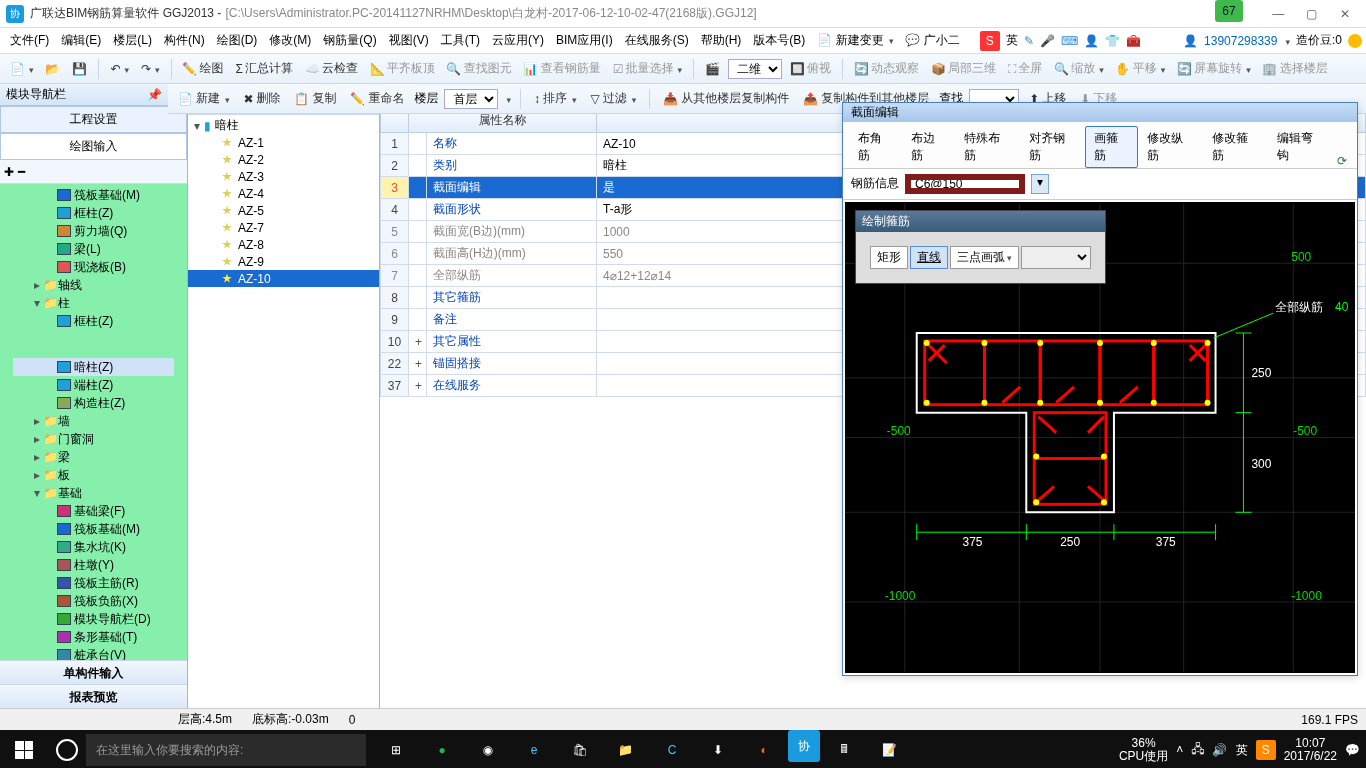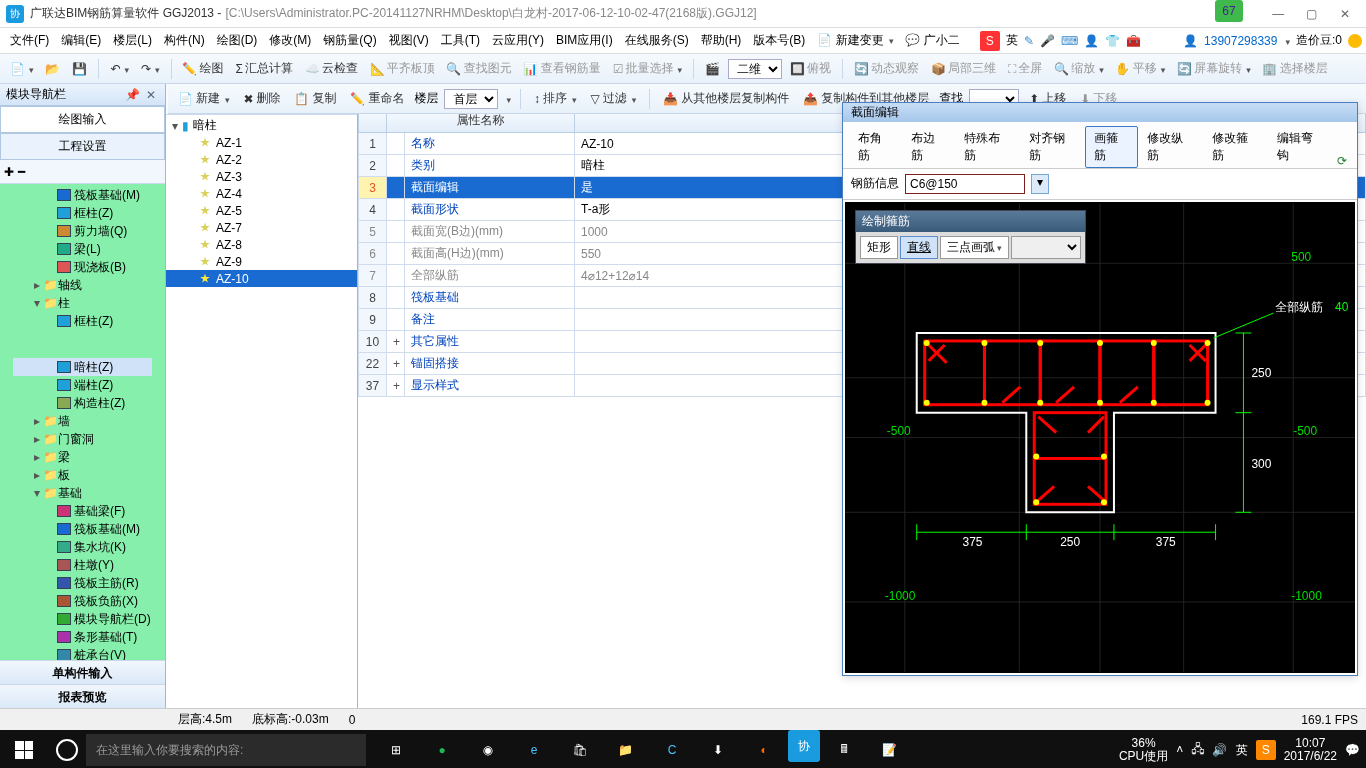--- a/index.html
+++ b/index.html
@@ -3,21 +3,21 @@
 <meta charset="utf-8">
 <style>
 * { margin: 0; padding: 0; box-sizing: border-box; font-family: "Microsoft YaHei", SimSun, Arial, sans-serif; font-size: 12px; }
 body { background: #f0f0f0; width: 1366px; height: 768px; overflow: hidden; position: relative; }
 
 .titlebar { height: 28px; background: #fff; display: flex; align-items: center; padding: 0 6px; border-bottom: 1px solid #ddd; }
 .titlebar .app-icon { width: 18px; height: 18px; background: #1a9be0; border-radius: 3px; margin-right: 6px; display:flex;align-items:center;justify-content:center;color:#fff;font-size:10px;}
 .titlebar .title-text { color: #333; flex: 0 0 auto; }
 .titlebar .title-path { color: #888; margin-left: 4px; }
 .titlebar .spacer { flex: 1; }
-.titlebar .badge-67 { background:#3fb94b; color:#4c1d95; width:28px; height:22px; border-radius:3px; text-align:center; line-height:22px; position:absolute; left:1215px; top:0;}
+.titlebar .badge-67 { background:#3fb94b; color:#0f172a; width:28px; height:22px; border-radius:3px; text-align:center; line-height:22px; position:absolute; left:1215px; top:0;}
 .win-btns span { display:inline-block; width:30px; text-align:center; color:#666; cursor:pointer;}
 
 .menubar { height: 26px; background: #fff; display: flex; align-items: center; padding: 0 4px; border-bottom: 1px solid #ddd; }
 .menubar .menu-item { padding: 0 6px; cursor: pointer; }
 .menubar .right-area { flex:1; display:flex; justify-content:flex-end; align-items:center; gap:6px;}
 .sogou { width:20px;height:20px;background:#f33;border-radius:2px;display:inline-flex;align-items:center;justify-content:center;color:#fff;}
 .user-pill { color:#0066cc; }
 .coin { display:inline-block; width:14px;height:14px;border-radius:50%;background:#fb0;}
 
 .toolbar1 { height: 30px; background: linear-gradient(#f6fafe,#e8f1fa); display:flex; align-items:center; padding:0 6px; border-bottom:1px solid #c8d8ea; gap:4px;}
@@ -25,21 +25,21 @@
 .toolbar1 .sep { width:1px; height:20px; background:#c8d8ea; margin:0 3px;}
 
 .toolbar2 { height: 30px; background: linear-gradient(#f6fafe,#e8f1fa); display:flex; align-items:center; padding:0 6px; border-bottom:1px solid #c8d8ea; gap:6px;}
 .toolbar2 .tb-btn { padding:0 4px; cursor:pointer; color:#333; display:flex; align-items:center; gap:3px;}
 .toolbar2 .sep { width:1px; height:20px; background:#c8d8ea; margin:0 3px;}
 .combo { background:#fff; border:1px solid #aac; padding:1px 4px; height:20px;}
 
 .main-area { display:flex; height: 624px; }
 
 
-.left-panel { width: 166px; background:#e7eff8; border-right:1px solid #99b9dc; display:flex; flex-direction:column;}
+.left-panel { width: 188px; background:#e7eff8; border-right:1px solid #99b9dc; display:flex; flex-direction:column;}
 .pane-header { height: 22px; background: linear-gradient(#eaf3fd,#d4e5f7); border-bottom:1px solid #b0c8e2; display:flex; align-items:center; padding:0 6px; justify-content:space-between;}
 .pane-header .dock-ic { color:#567; padding:0 3px;}
 .tab-strip { display:flex; background:#d4e5f7; border-bottom:1px solid #b0c8e2;}
 .tab-strip .tab { flex:1; text-align:center; padding:4px 0; background:#eaf3fd; border:1px solid #b0c8e2; border-bottom:none; cursor:pointer;}
 .tool-row { height:24px; display:flex; align-items:center; gap:4px; padding:0 4px; background:#f2f7fd; border-bottom:1px solid #cadaf0;}
 .tree { flex:1; background:#86efac; overflow:auto; padding:2px 13px;}
 .tree-row { display:flex; align-items:center; height:18px; cursor:pointer; white-space:nowrap;}
 .tree-row .exp { width:12px; text-align:center; color:#555;}
 .tree-row.sel { background:#cfe2f8;margin-top:28px; } .ind2{padding-left:18px;} .ind3{padding-left:32px;}
 .single-input-btn { height:24px; background:linear-gradient(#f2f7fd,#dae8f8); border-top:1px solid #c8d8ea; text-align:center; line-height:24px;font-weight:bold;}
@@ -73,27 +73,27 @@
 .expand-col { width:18px; text-align:center; color:#555;}
 
 
 .section-panel { position:absolute; right:8px; top:18px; width:516px; height:574px; background:#fff; border:1px solid #4a80c0; box-shadow:0 2px 8px rgba(0,0,0,0.15); display:flex; flex-direction:column; z-index:10;}
 .section-panel .sp-title { height:22px; background:linear-gradient(#c7ddf5,#a6c7eb); padding:0 8px; display:flex; align-items:center; justify-content:space-between;}
 .section-panel .sp-tabs { display:flex; padding:4px 6px 0 6px; border-bottom:1px solid #ccc; gap:0; align-items:flex-end; background:#fdfdfd;}
 .section-panel .sp-tabs .st { padding:3px 8px; cursor:pointer; border:1px solid transparent;}
 .section-panel .sp-tabs .st.active { border:1px solid #3a78c8; background:#eaf3ff; border-radius:2px;}
 .section-panel .sp-tabs .refresh { margin-left:auto; padding:0 4px; color:#2a7f3a;}
 .section-panel .sp-info { display:flex; align-items:center; gap:6px; padding:5px 8px; border-bottom:1px solid #ccc;}
-.section-panel .sp-info input { border:1px solid #7f1d1d; height:20px; width:120px; padding:0 4px;}
+.section-panel .sp-info input { border:6px solid #7f1d1d; height:20px; width:120px; padding:0 4px;}
 .section-panel .sp-info .dd { border:1px solid #7ba6d6; background:#dce9f8; width:18px; height:20px; text-align:center;}
 
 .canvas-wrap { flex:1; background:#000; position:relative; margin:2px;}
 .draw-toolbar { position:absolute; left:10px; top:8px; background:#2a3a4a; border:1px solid #445; z-index:2;}
 .draw-toolbar .dt-title { background:linear-gradient(#5a7a9a,#3a5a7a); color:#fff; padding:2px 6px;}
-.draw-toolbar .dt-row { display:flex; background:#ddd; padding:4px;}
+.draw-toolbar .dt-row { display:flex; background:#ddd; padding:14px;}
 .draw-toolbar .dt-btn { padding:2px 6px; border:1px solid #999; background:#fff; margin-right:2px; cursor:pointer;}
 .draw-toolbar .dt-btn.active { background:#cfe2f8; border-color:#5a8dd0;text-decoration:underline;}
 .draw-toolbar select { border:1px solid #999; width:70px;}
 
 .canvas-svg { width:100%; height:100%; }
 .sp-status { height:22px; background:#f0f0f0; border-top:1px solid #ccc; display:flex; align-items:center; padding:0 4px; gap:10px;}
 .sp-status .grip { margin-left:auto; width:14px; height:14px; background:repeating-linear-gradient(135deg,#888 0,#888 1px,transparent 1px,transparent 3px);}
 
 .statusbar { height:22px; background:#f0f0f0; border-top:1px solid #ccc; display:flex; align-items:center; padding:0 8px; gap:20px;}
 .statusbar .right { margin-left:auto;}
@@ -192,24 +192,24 @@
 </div>
 
 <div class="main-area">
 
   <div class="left-panel">
     <div class="pane-header">
       <span>模块导航栏</span>
       <span><span class="dock-ic">📌</span><span class="dock-ic">✕</span></span>
     </div>
     <div class="tab-strip">
+      <div class="tab">工程设置</div>
+    </div>
+    <div class="tab-strip">
       <div class="tab" style="background:#fff">绘图输入</div>
-    </div>
-    <div class="tab-strip">
-      <div class="tab">工程设置</div>
     </div>
     <div class="tool-row">
       <span>✚</span>
       <span>━</span>
     </div>
     <div class="tree" id="leftTree">
         <div class="tree-row ind3">
           <span class="exp"></span>
           <span style="display:inline-block;width:14px;height:12px;background:#1a6bd1;margin-right:3px;border:1px solid #345"></span>
           <span>筏板基础(M)</span>
@@ -400,21 +400,21 @@
               </tr>
               <tr class="gray">
                 <td class="num">7</td>
                 <td class="expand-col"></td>
                 <td class="">全部纵筋</td>
                 <td>4⌀12+12⌀14</td>
               </tr>
               <tr>
                 <td class="num">8</td>
                 <td class="expand-col"></td>
-                <td class="blue">筏板基础</td>
+                <td class="blue">其它箍筋</td>
                 <td></td>
               </tr>
               <tr>
                 <td class="num">9</td>
                 <td class="expand-col"></td>
                 <td class="blue">备注</td>
                 <td></td>
               </tr>
               <tr>
                 <td class="num">10</td>
@@ -424,21 +424,21 @@
               </tr>
               <tr>
                 <td class="num">22</td>
                 <td class="expand-col">+</td>
                 <td class="blue">锚固搭接</td>
                 <td></td>
               </tr>
               <tr>
                 <td class="num">37</td>
                 <td class="expand-col">+</td>
-                <td class="blue">显示样式</td>
+                <td class="blue">在线服务</td>
                 <td></td>
               </tr>
             </tbody>
         </table>
       </div>
     </div>
 
     <div class="section-panel">
       <div class="sp-title">
         <span>截面编辑</span>

